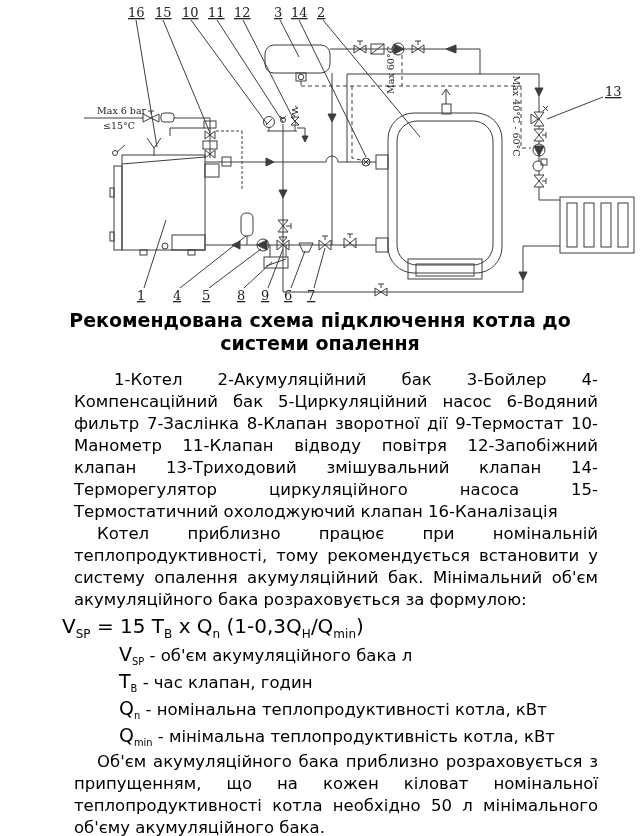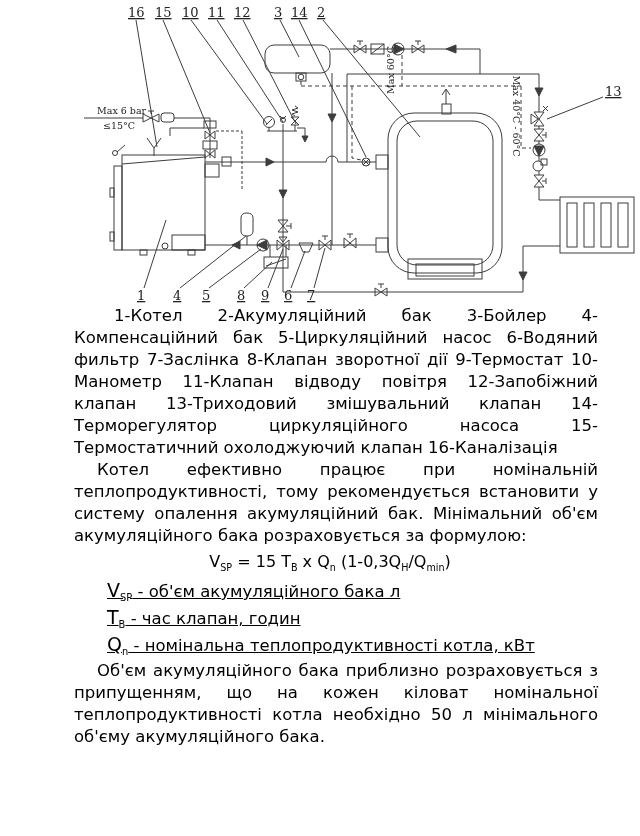--- a/index.html
+++ b/index.html
@@ -8,23 +8,23 @@
   svg{display:block;}
   svg text{font-family:"DejaVu Serif",serif;fill:#222;}
   .num{font-size:13px;text-decoration:underline;}
   .ann{font-size:9.5px;}
   .title{font-weight:bold;font-size:19px;text-align:center;line-height:23px;margin:4px 0 14px 0;}
   .body-txt{margin:0 42px 0 62px;width:536px;font-size:16.5px;line-height:22px;}
   .para{text-align:justify;text-align-last:left;margin:0 0 0 12px;}
   .p1{text-indent:40px;}
   .p2{text-indent:23px;}
   .p3{text-indent:23px;}
-  .formula{text-align:center;font-size:16px;margin:4px 0 6px 0;white-space:nowrap;}
+  .formula{text-align:left;font-size:20px;margin:4px 0 6px 0;white-space:nowrap;}
   .formula sub,.def sub{font-size:60%;}
-  .def{margin:3px 0;padding-left:45px;text-indent:0;text-decoration:underline;}
+  .def{margin:3px 12px;padding-left:45px;text-indent:0;}
   .def .sym{font-size:19px;}
   .def.hang{padding-left:0;text-indent:45px;}
   sub{line-height:0;}
 </style>
 </head>
 <body>
 
 <div class="page">
 
   <svg width="640" height="305" viewBox="0 0 640 305">
@@ -251,26 +251,31 @@
     <text class="num" x="261" y="300">9</text>
     <text class="num" x="284" y="300">6</text>
     <text class="num" x="307" y="300">7</text>
 
     <text class="ann" x="97" y="114">Max 6 bar</text>
     <text class="ann" x="103" y="129">≤15°C</text>
     <text class="ann" x="394" y="70" text-anchor="middle" transform="rotate(-90 394 70)">Max 60°C</text>
     <text class="ann" x="513" y="116" text-anchor="middle" transform="rotate(90 513 116)">Max 40°C - 60°C</text>
   </svg>
 
+  <div class="title">
+    <div>Рекомендована схема підключення котла до</div>
+    <div>системи опалення</div>
+  </div>
 
   <div class="body-txt">
     <p class="para p1">1-Котел 2-Акумуляційний бак 3-Бойлер 4-Компенсаційний бак 5-Циркуляційний насос 6-Водяний фильтр 7-Заслінка 8-Клапан зворотної дії 9-Термостат 10-Манометр 11-Клапан відводу повітря 12-Запобіжний клапан 13-Триходовий змішувальний клапан 14-Терморегулятор циркуляційного насоса 15-Термостатичний охолоджуючий клапан 16-Каналізація</p>
-    <p class="para p2">Котел ефективно працює при номінальній теплопродуктивності, тому рекомендується встановити у систему опалення акумуляційний бак. Мінімальний об'єм акумуляційного бака розраховується за формулою:</p>
+    <p class="para p2">Котел приблизно працює при номінальній теплопродуктивності, тому рекомендується встановити у систему опалення акумуляційний бак. Мінімальний об'єм акумуляційного бака розраховується за формулою:</p>
 
     <div class="formula"><span>V</span><sub>SP</sub><span> = 15 T</span><sub>В</sub><span> x Q</span><sub>n</sub><span> (1-0,3Q</span><sub>Н</sub><span>/Q</span><sub>min</sub><span>)</span></div>
 
     <p class="para def"><span class="sym">V</span><sub>SP</sub><span> - об'єм акумуляційного бака л</span></p>
     <p class="para def"><span class="sym">T</span><sub>В</sub><span>  - час клапан, годин</span></p>
     <p class="para def"><span class="sym">Q</span><sub>n</sub><span> - номінальна теплопродуктивності котла, кВт</span></p>
+    <p class="para def"><span class="sym">Q</span><sub>min</sub><span>  - мінімальна теплопродуктивність котла, кВт</span></p>
 
     <p class="para p3">Об'єм акумуляційного бака приблизно розраховується з припущенням, що на кожен кіловат номінальної теплопродуктивності котла необхідно 50 л мінімального об'єму акумуляційного бака.</p>
   </div>
 </div>
 
 </body></html>

